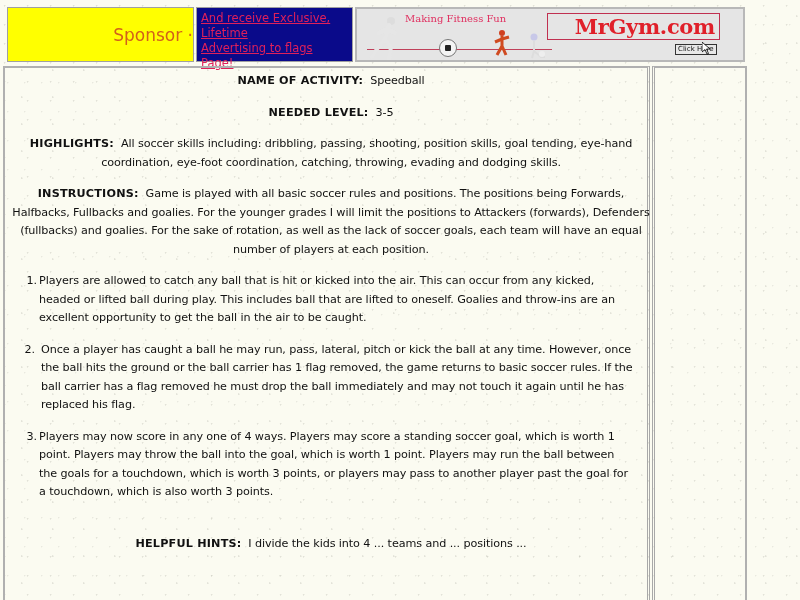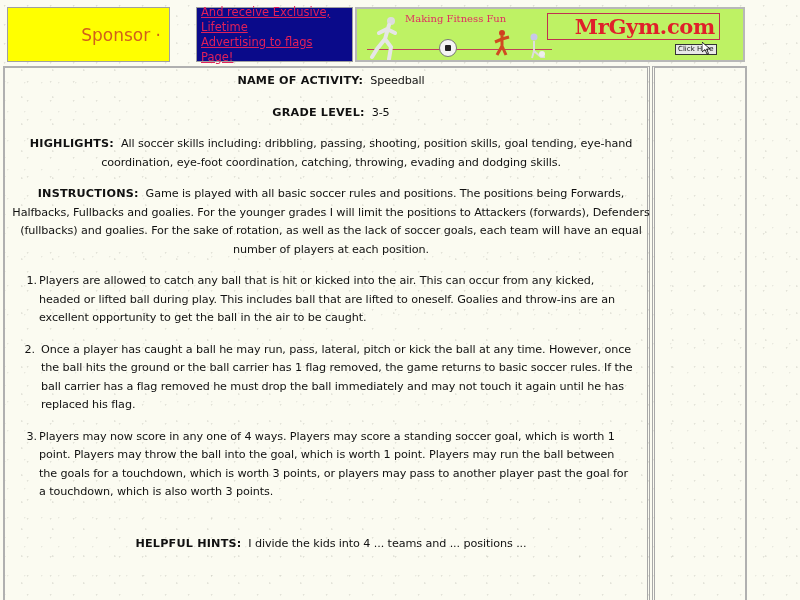--- a/index.html
+++ b/index.html
@@ -9,34 +9,34 @@
     background-image:
       radial-gradient(circle at 20% 30%, rgba(180,180,170,0.35) 0.6px, transparent 1.2px),
       radial-gradient(circle at 70% 60%, rgba(170,170,160,0.3) 0.6px, transparent 1.2px),
       radial-gradient(circle at 45% 85%, rgba(190,190,180,0.3) 0.5px, transparent 1.1px);
     background-size: 23px 19px, 31px 27px, 17px 29px;
     font-family: "DejaVu Sans", sans-serif;
     color:#111;
   }
   .top-row { position:absolute; left:7px; top:7px; width:740px; height:57px; }
   .sponsor-cell {
-    position:absolute; left:0; top:0; width:163px; height:55px;
+    position:absolute; left:0; top:0; width:187px; height:55px;
     background:#ffff00; border:1px solid #a0a0a0;
-    display:flex; align-items:center; justify-content:flex-end; padding-right:8px; box-sizing:border-box;
+    display:flex; align-items:center; justify-content:flex-end; padding-right:0; box-sizing:border-box;
   }
   .sponsor-cell span { color:#d2601a; font-size:17px; font-family:"DejaVu Sans", sans-serif; }
   .ad-cell {
     position:absolute; left:189px; top:0; width:157px; height:55px;
     background:#0a0a8a; border:1px solid #a0a0a0; box-sizing:border-box;
-    padding:3px 4px; display:flex; flex-direction:column; justify-content:center;
+    padding:3px 4px; display:flex; flex-direction:column; justify-content:flex-start;
   }
   .ad-cell a { color:#e0205a; font-size:11.5px; text-decoration:underline; line-height:15px; cursor:pointer; }
   .banner-cell {
     position:absolute; left:348px; top:0; width:390px; height:55px;
-    background:#bef264; border:2px solid #b8b8b8; box-sizing:border-box; overflow:hidden;
+    background:#e5e5e5; border:2px solid #b8b8b8; box-sizing:border-box; overflow:hidden;
   }
   .banner-line { position:absolute; left:10px; top:40px; width:185px; height:1px; background:#c0405a; }
   .banner-tag { position:absolute; left:48px; top:4px; color:#e03060; font-family:"DejaVu Serif", serif; font-size:10px; }
   .runner { position:absolute; left:12px; top:6px; }
   .ball { position:absolute; left:82px; top:30px; width:16px; height:16px; border-radius:50%; background:#f4f4f4; border:1px solid #777; }
   .ball::after { content:""; position:absolute; left:5px; top:5px; width:6px; height:6px; background:#222; border-radius:1px; }
   .player2 { position:absolute; left:135px; top:20px; }
   .player3 { position:absolute; left:172px; top:24px; }
   .brand-box {
     position:absolute; left:190px; top:4px; width:173px; height:27px;
@@ -109,21 +109,21 @@
 
 <div class="main-cell"></div>
 <div class="side-cell"></div>
 
 <div class="content">
   <p>
     <span class="label">NAME OF ACTIVITY:</span>&nbsp;
     <span>Speedball</span>
   </p>
   <p>
-    <span class="label">GRADE LEVEL:</span>&nbsp;
+    <span class="label">NEEDED LEVEL:</span>&nbsp;
     <span>3-5</span>
   </p>
   <p>
     <span class="label">HIGHLIGHTS:</span>&nbsp;
     <span>All soccer skills including: dribbling, passing, shooting, position skills, goal tending, eye-hand coordination, eye-foot coordination, catching, throwing, evading and dodging skills.</span>
   </p>
   <p>
     <span class="label">INSTRUCTIONS:</span>&nbsp;
     <span>Game is played with all basic soccer rules and positions.  The positions being Forwards, Halfbacks, Fullbacks and goalies.  For the younger grades I will limit the positions to Attackers (forwards), Defenders (fullbacks) and goalies.  For the sake of rotation, as well as the lack of soccer goals, each team will have an equal number of players at each position.</span>
   </p>

